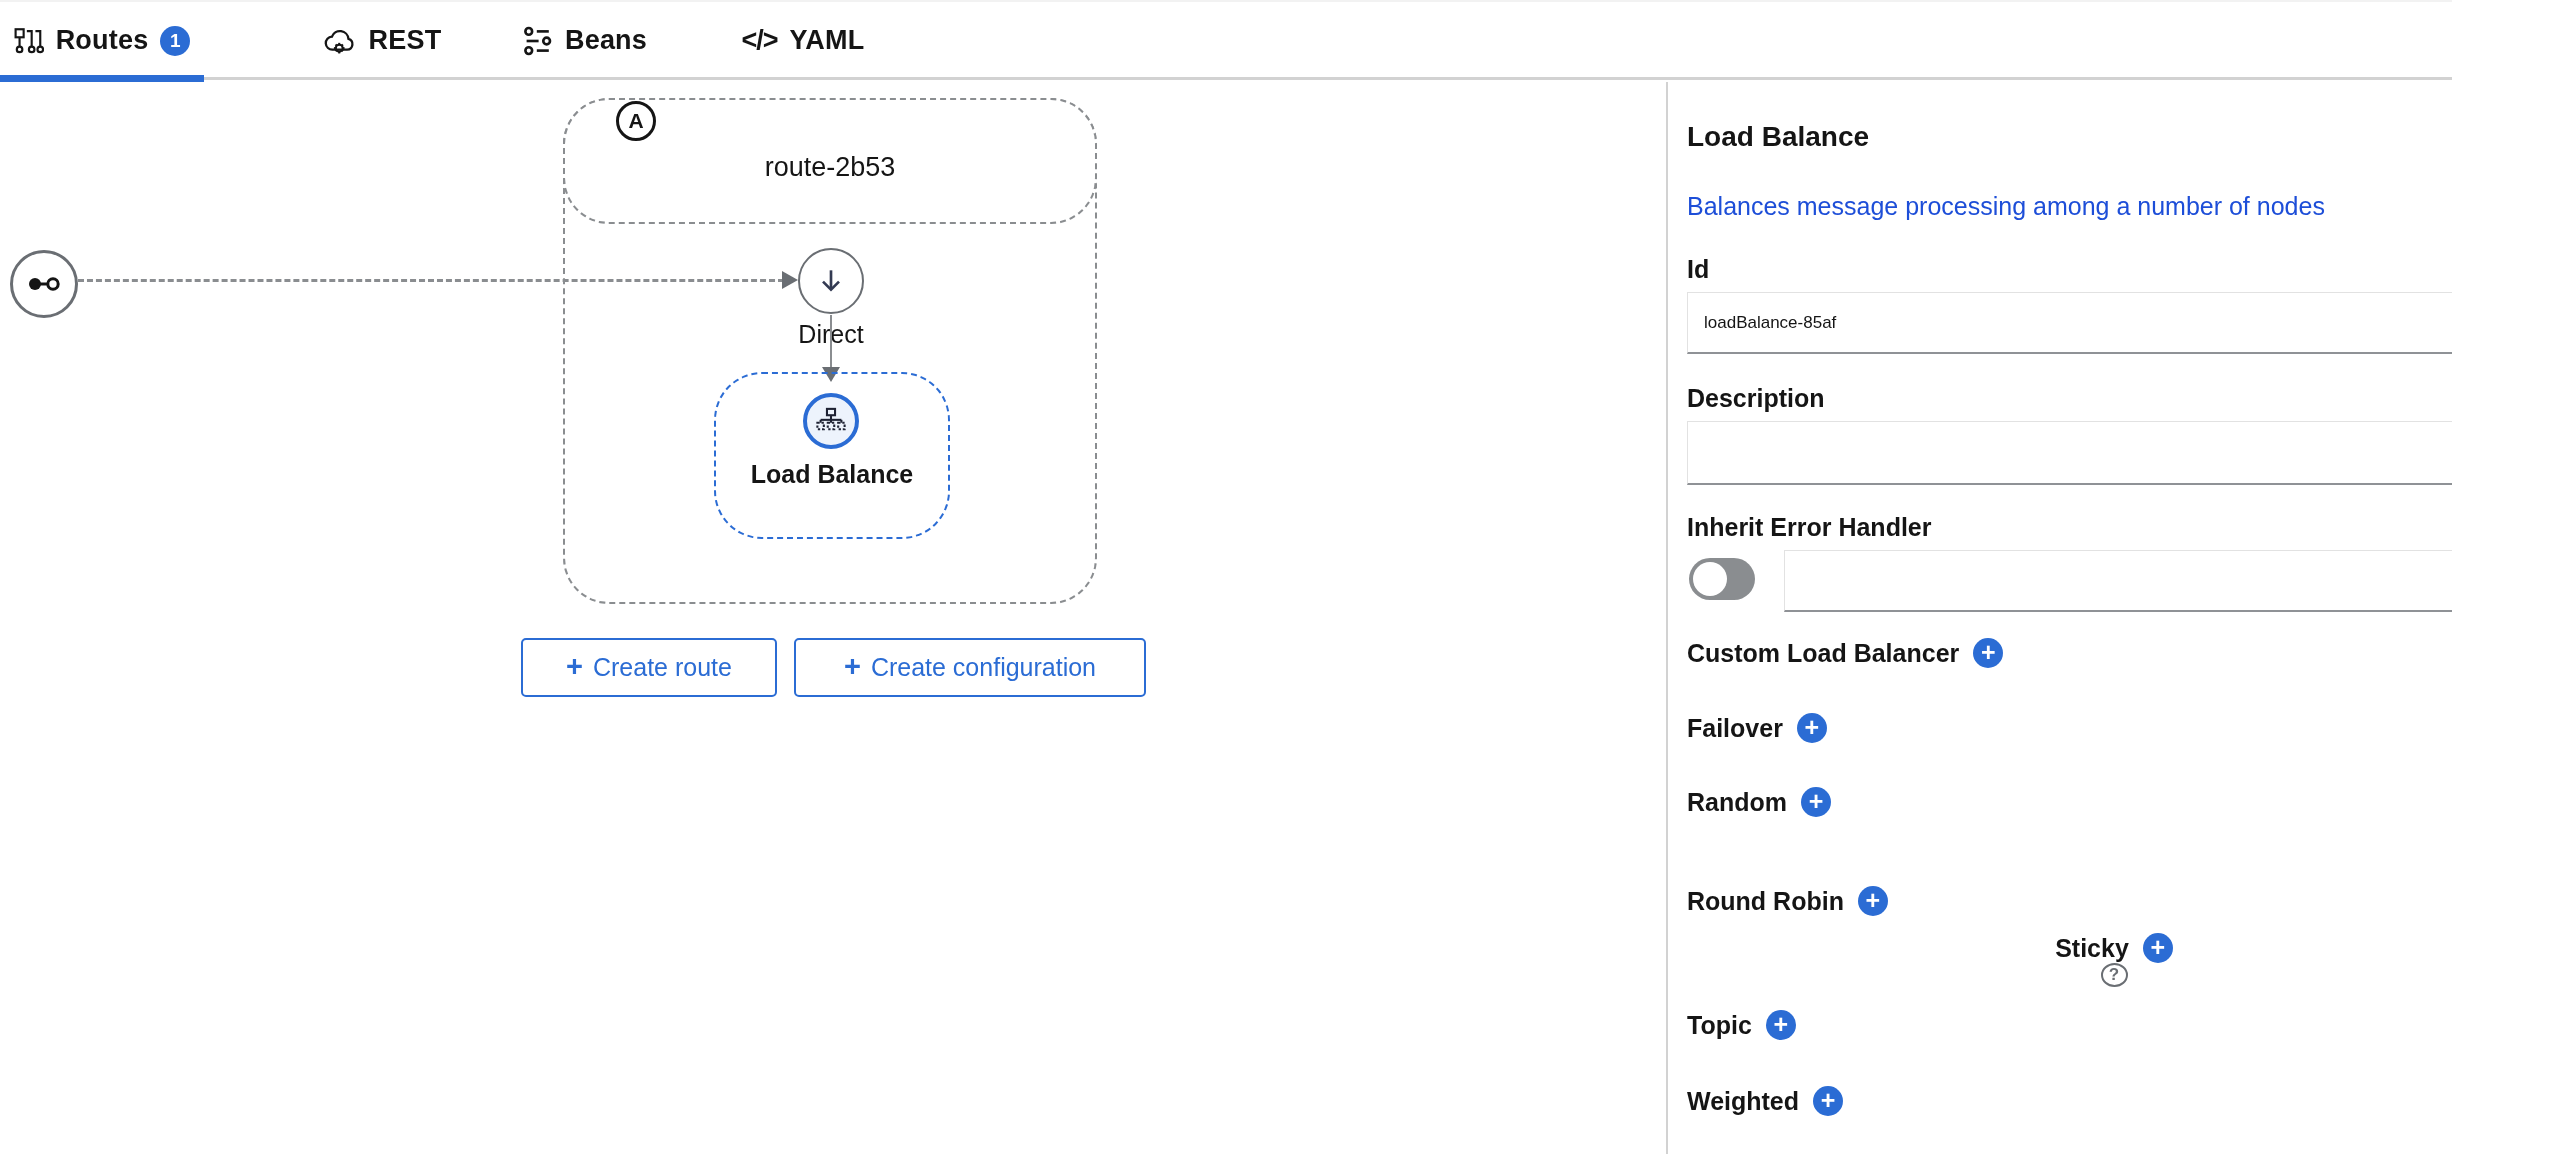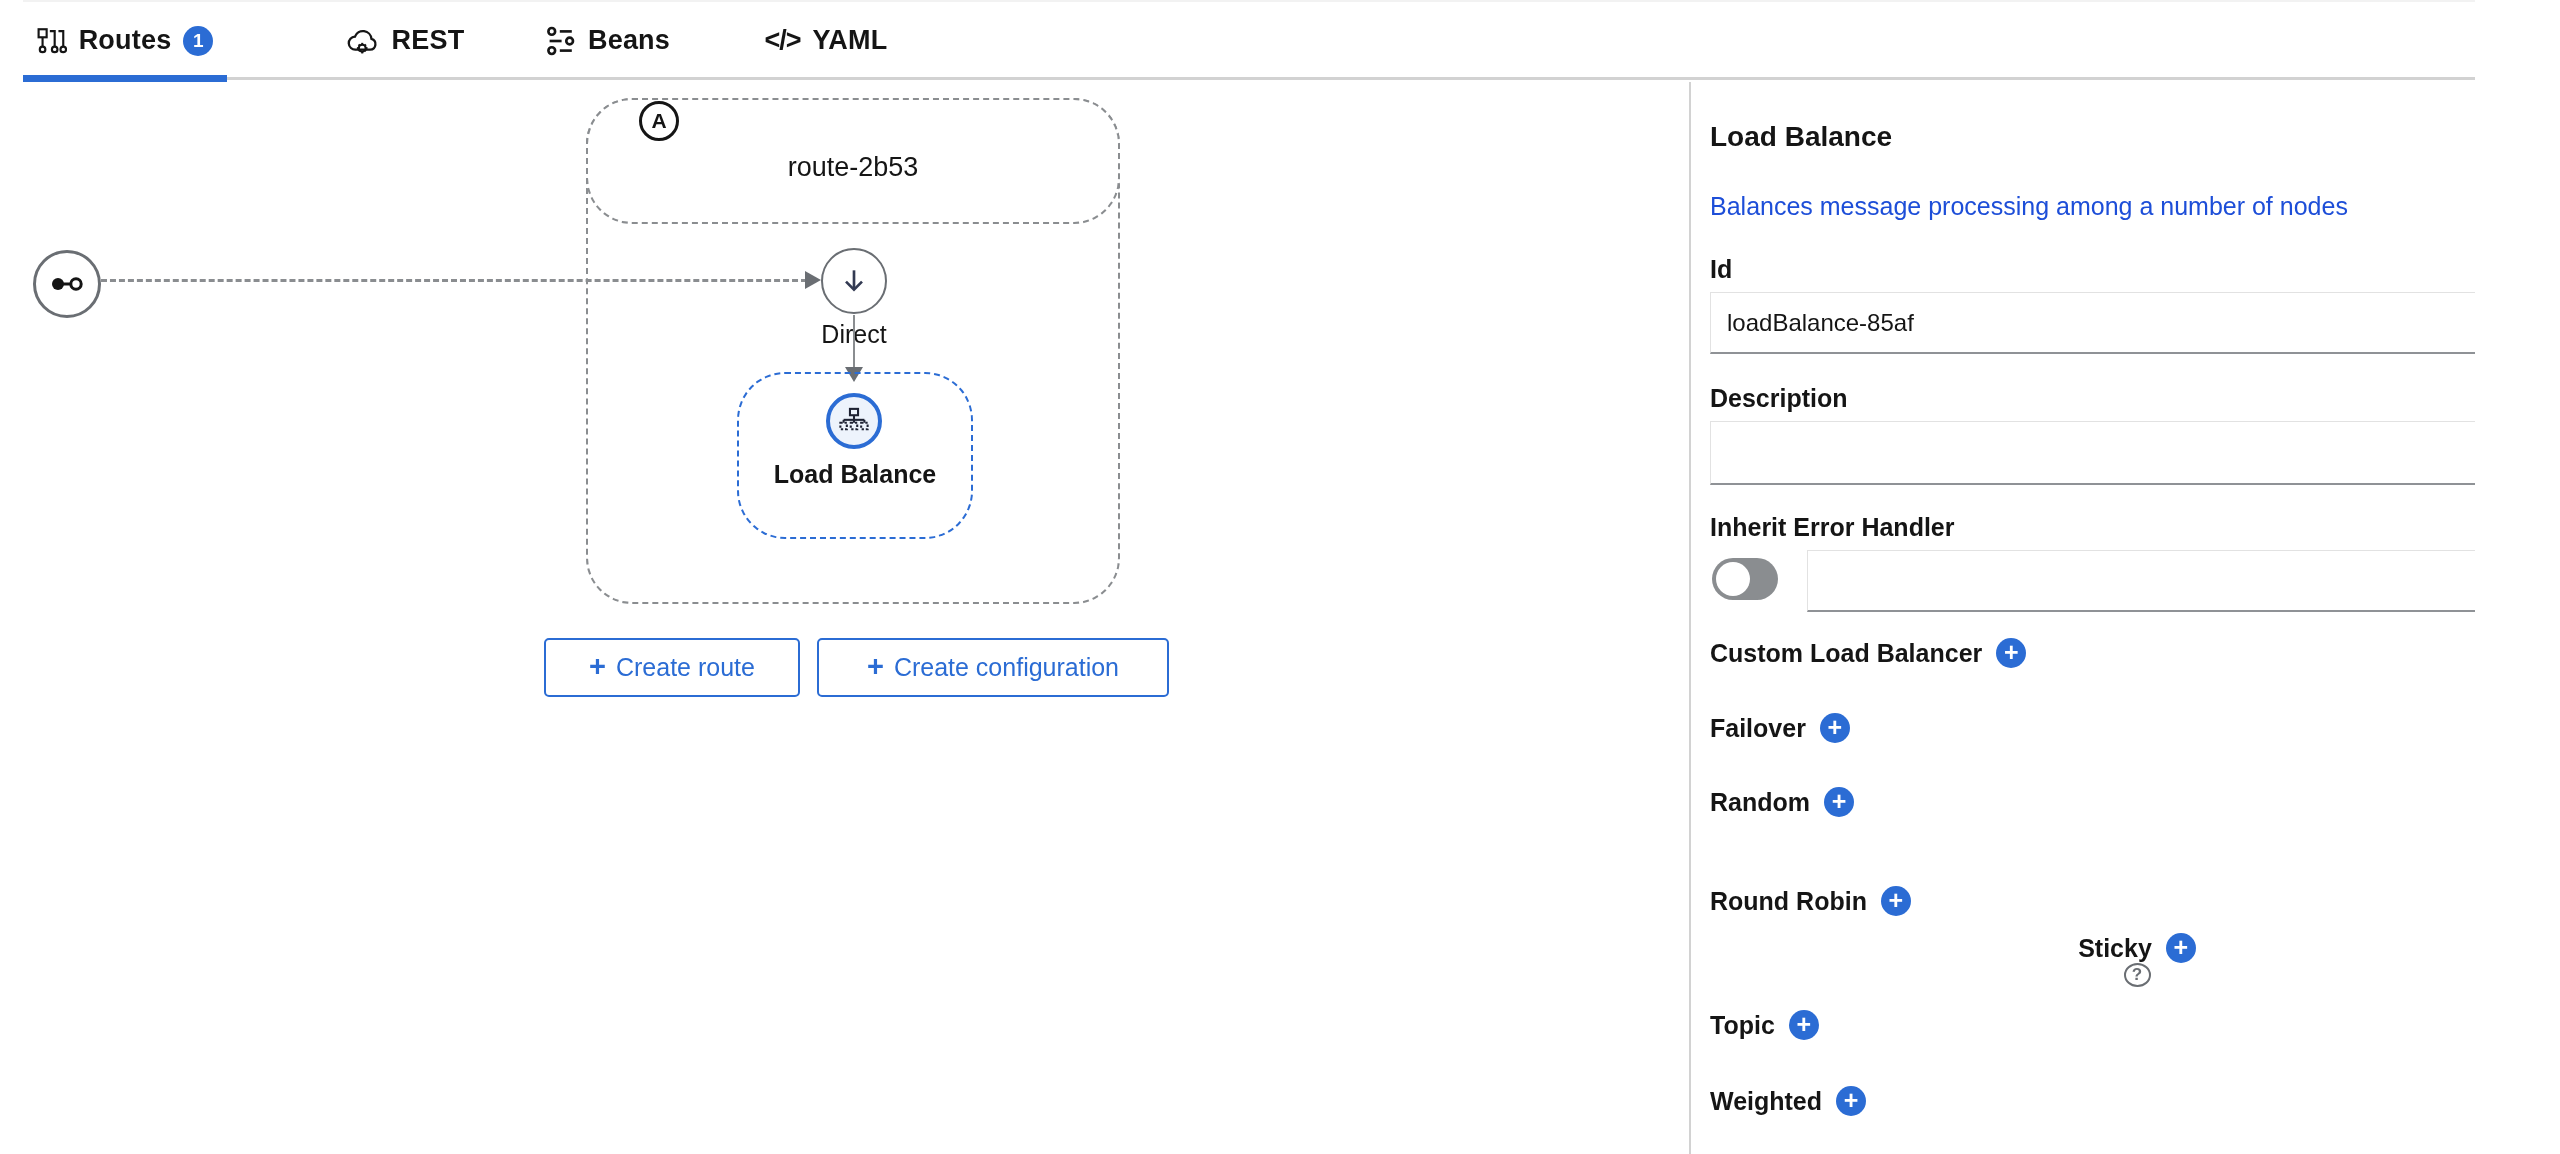--- a/index.html
+++ b/index.html
@@ -1,16 +1,16 @@
 <!DOCTYPE html>
 <html><head>
 <meta charset="utf-8">
 <style>
   html,body{margin:0;padding:0;background:#fff;font-family:"Liberation Sans",sans-serif;}
-  #app{position:relative;width:2452px;height:1154px;background:#fff;overflow:hidden;color:#151515;margin-left:23px;}
+  #app{position:relative;width:2452px;height:1154px;background:#fff;overflow:hidden;color:#151515;}
   svg{display:block;}
   
   .tabbar{position:absolute;left:0;top:0;width:2560px;height:80px;background:#fff;
           border-top:2px solid #f2f2f2;border-bottom:3px solid #d2d2d2;box-sizing:border-box;}
   .tab{position:absolute;top:0;height:77px;display:flex;align-items:center;justify-content:center;
        gap:12px;cursor:pointer;}
   .tab-label{font-size:27px;font-weight:600;color:#151515;letter-spacing:.2px;}
   .tab-underline{position:absolute;left:0;bottom:-3px;height:7px;width:100%;background:var(--accent);}
   .badge{min-width:30px;height:30px;border-radius:15px;background:var(--accent);color:#fff;
          font-size:19px;font-weight:600;display:flex;align-items:center;justify-content:center;padding:0 4px;box-sizing:border-box;}
@@ -48,21 +48,21 @@
   .scroll-track{position:absolute;left:2551px;top:82px;width:9px;height:1072px;background:#fafafa;border-left:1px solid #e8e8e8;box-sizing:border-box;}
   .scroll-thumb{position:absolute;left:2553px;top:92px;width:6px;height:380px;background:#d2d2d2;border-radius:3px;}
   .prow{position:absolute;left:1687px;width:854px;display:flex;align-items:center;justify-content:space-between;box-sizing:border-box;}
   .p-title{font-size:28px;font-weight:700;}
   .p-sub{position:absolute;left:1687px;top:192px;width:854px;font-size:25px;color:#1d4ed8;}
   .flabel{font-size:25px;font-weight:700;}
   .help-icon{width:27px;height:27px;border:2.5px solid #6a6e73;border-radius:50%;color:#6a6e73;
              font-size:17px;font-weight:700;display:flex;align-items:center;justify-content:center;box-sizing:border-box;cursor:pointer;}
   .text-input{position:absolute;left:1687px;width:854px;height:62px;background:#fff;
               border:1px solid #e2e2e2;border-bottom:2px solid #8f9296;box-sizing:border-box;
-              font-family:"Liberation Sans",sans-serif;font-size:24px;color:#151515;padding:0 16px;outline:none;}
+              font-family:"Liberation Sans",sans-serif;font-size:17px;color:#151515;padding:0 16px;outline:none;}
   textarea.text-input{height:64px;resize:none;padding-top:10px;}
   .kebab{display:flex;flex-direction:column;align-items:center;justify-content:center;gap:6px;cursor:pointer;background:transparent;border:none;}
   .kebab .dot{width:8px;height:8px;border-radius:50%;background:#3c3f42;}
   .toggle{position:absolute;left:1689px;top:558px;width:66px;height:42px;border-radius:21px;background:#8a8d90;cursor:pointer;}
   .toggle .knob{position:absolute;left:4px;top:4px;width:34px;height:34px;border-radius:50%;background:#fff;}
   .ieh-input{position:absolute;left:1784px;top:550px;width:757px;height:62px;background:#fff;
              border:1px solid #e2e2e2;border-bottom:2px solid #8f9296;box-sizing:border-box;display:flex;}
   .ieh-input .field{flex:1;}
   .ieh-input .kebab-cell{width:48px;border-left:1px solid #d8d8d8;display:flex;align-items:center;justify-content:center;}
   .ieh-input .kebab-cell .dot{width:7px;height:7px;background:#151515;}

